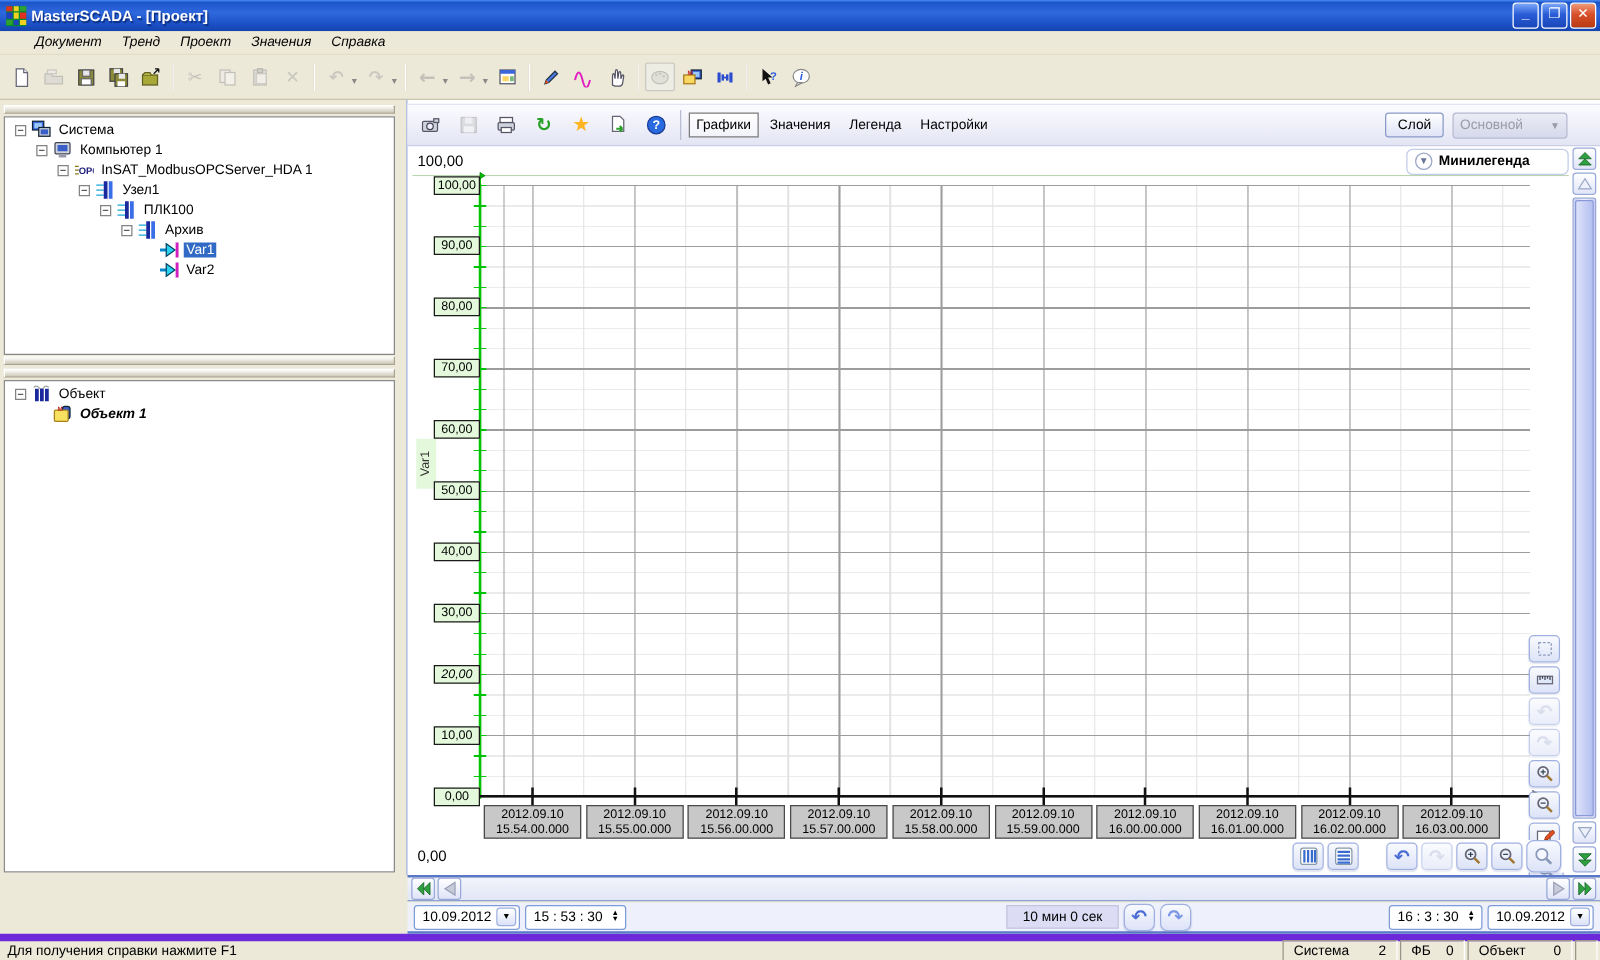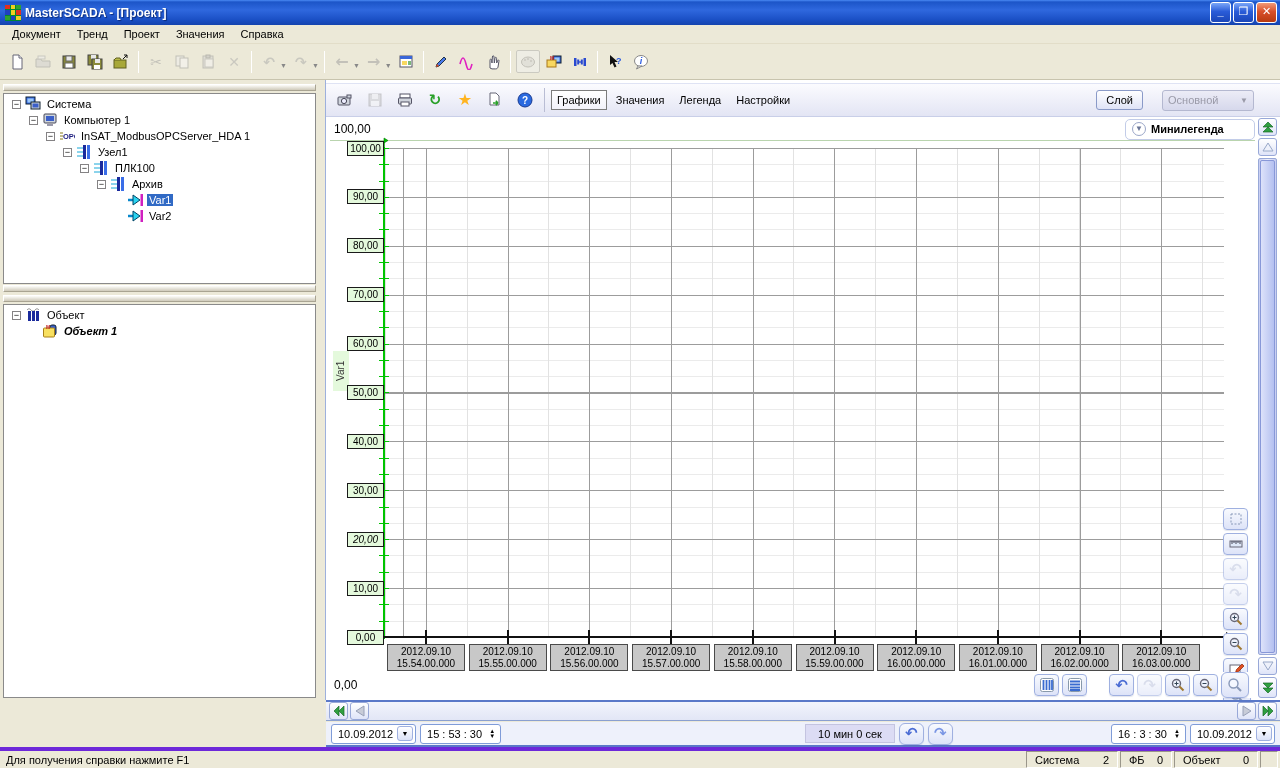--- a/index.html
+++ b/index.html
@@ -12,21 +12,21 @@
     background:linear-gradient(180deg,#4a8af4 0%,#1c55c8 8%,#2f68de 40%,#1a4fc4 80%,#1443ae 100%);}
   .titlebar .logo{width:16px;height:16px;margin:0 4px 0 2px;display:grid;grid-template-columns:1fr 1fr 1fr;grid-template-rows:1fr 1fr 1fr;gap:1px;background:#083;}
   .logo i{display:block;}
   .title-text{color:#fff;font-weight:bold;font-size:12px;text-shadow:1px 1px 1px #0a2a7a;flex:1;}
   .tb-sys{display:flex;gap:2px;}
   .sysbtn{width:21px;height:21px;border:1px solid #fff;border-radius:3px;color:#fff;font-size:11px;line-height:17px;
     text-align:center;background:linear-gradient(180deg,#7aa6f8,#2a5cd8 45%,#1a46b8);font-weight:bold;}
   .sysbtn.close{background:linear-gradient(180deg,#f09a78,#d8502a 45%,#b83a10);}
 
   
-  .menubar{height:19px;display:flex;align-items:center;padding-left:4px;background:#ece9d8;border-bottom:1px solid #e2ddc8;}
+  .menubar{height:19px;display:flex;align-items:center;padding-left:20px;background:#ece9d8;border-bottom:1px solid #e2ddc8;font-style:italic;}
   .menu-item{padding:2px 8px;}
 
   
   .toolbar{height:36px;display:flex;align-items:center;padding-left:4px;background:#ece9d8;border-bottom:1px solid #c8c4ae;}
   .tb-btn{width:24px;height:23px;display:flex;align-items:center;justify-content:center;margin:0 1px;border:1px solid transparent;}
   .tb-btn.disabled{opacity:.5;filter:grayscale(1);}
   .tb-btn.checked{background:#f4f1e4;border:1px solid #b2ad94;border-radius:2px;}
   .tb-wrap{display:flex;align-items:center;}
   .caret{font-size:7px;color:#888;margin:8px 1px 0 -2px;}
   .tb-sep{width:1px;height:22px;background:#b8b4a0;margin:0 4px;border-right:1px solid #fff;}
@@ -52,21 +52,21 @@
   .vsplit{width:7px;background:#ece9d8;}
 
   
   .trend{flex:1;position:relative;background:#fff;border-left:1px solid #9db0dc;min-width:0;}
   .trend-toolbar{position:absolute;left:0;top:3px;right:0;height:34px;display:flex;align-items:center;padding:0 4px;
     background:linear-gradient(180deg,#fbfbfe,#e3e5f4);border-bottom:1px solid #c9cfe8;border-top:1px solid #dfe3f4;}
   .trend-toolbar .tb-btn{width:28px;height:26px;}
   .ttab-sep{width:1px;height:24px;background:#b9bdd4;margin:0 6px 0 4px;}
   .ttab{padding:3px 5px;margin-right:3px;border:1px solid transparent;}
   .ttab.active{border:1px solid #7c7c7c;background:linear-gradient(180deg,#ffffff,#f2f2fa);}
-  .layer-group{margin-left:auto;display:flex;align-items:center;gap:19px;padding-right:22px;}
+  .layer-group{margin-left:auto;display:flex;align-items:center;gap:7px;padding-right:22px;}
   .layer-btn{padding:3px 9px;border:1px solid #8a9ac8;border-radius:3px;background:linear-gradient(180deg,#fff,#dfe3f6);}
   .layer-select{width:92px;height:21px;border:1px solid #b4b8d0;border-radius:3px;color:#9a9aa8;
     background:linear-gradient(180deg,#ececf6,#d6d8ec);display:flex;align-items:center;padding:0 5px;}
   .layer-select .lsv{flex:1;}
   .layer-select .chev{font-size:8px;color:#9a9aa8;}
 
   
   .mlrow{position:absolute;left:4px;top:38px;right:25px;height:23px;background:#fff;border-bottom:1px solid #b9d4ae;
     display:flex;align-items:center;}
   .range-top{font-size:12px;margin-left:4px;}
@@ -132,21 +132,21 @@
   .picker{height:20px;border:1px solid #7f9cd8;border-radius:3px;background:#fff;display:flex;align-items:center;padding:0 2px 0 6px;gap:4px;}
   .picker .pv{white-space:nowrap;}
   .pbtn{width:16px;height:15px;border:1px solid #9fb0e0;border-radius:3px;background:linear-gradient(180deg,#fff,#dbe2f8);
     font-size:7px;line-height:13px;text-align:center;}
   .spin{display:flex;flex-direction:column;justify-content:center;width:12px;}
   .spin span{font-size:6px;line-height:5px;text-align:center;}
   .duration{height:19px;background:#dcdcf4;border:1px solid #c4c4e0;display:flex;align-items:center;padding:0 12px;margin-left:300px;}
   .prspacer{flex:1;}
 
   
-  .statusbar{height:21px;display:flex;align-items:center;background:#ece9d8;border-top:4px solid #6d28d9;padding:0 2px;gap:2px;margin-top:47px;}
+  .statusbar{height:21px;display:flex;align-items:center;background:#ece9d8;border-top:6px solid #6d28d9;padding:0 2px;gap:2px;margin-top:47px;}
   .sb-help{flex:1;padding-left:4px;}
   .sb-panel{height:17px;border:1px solid;border-color:#9a968a #fff #fff #9a968a;display:flex;align-items:center;
     justify-content:space-between;padding:0 8px;}
 </style>
 </head>
 <body>
 
 <div class="win">
 
   <div class="titlebar">

